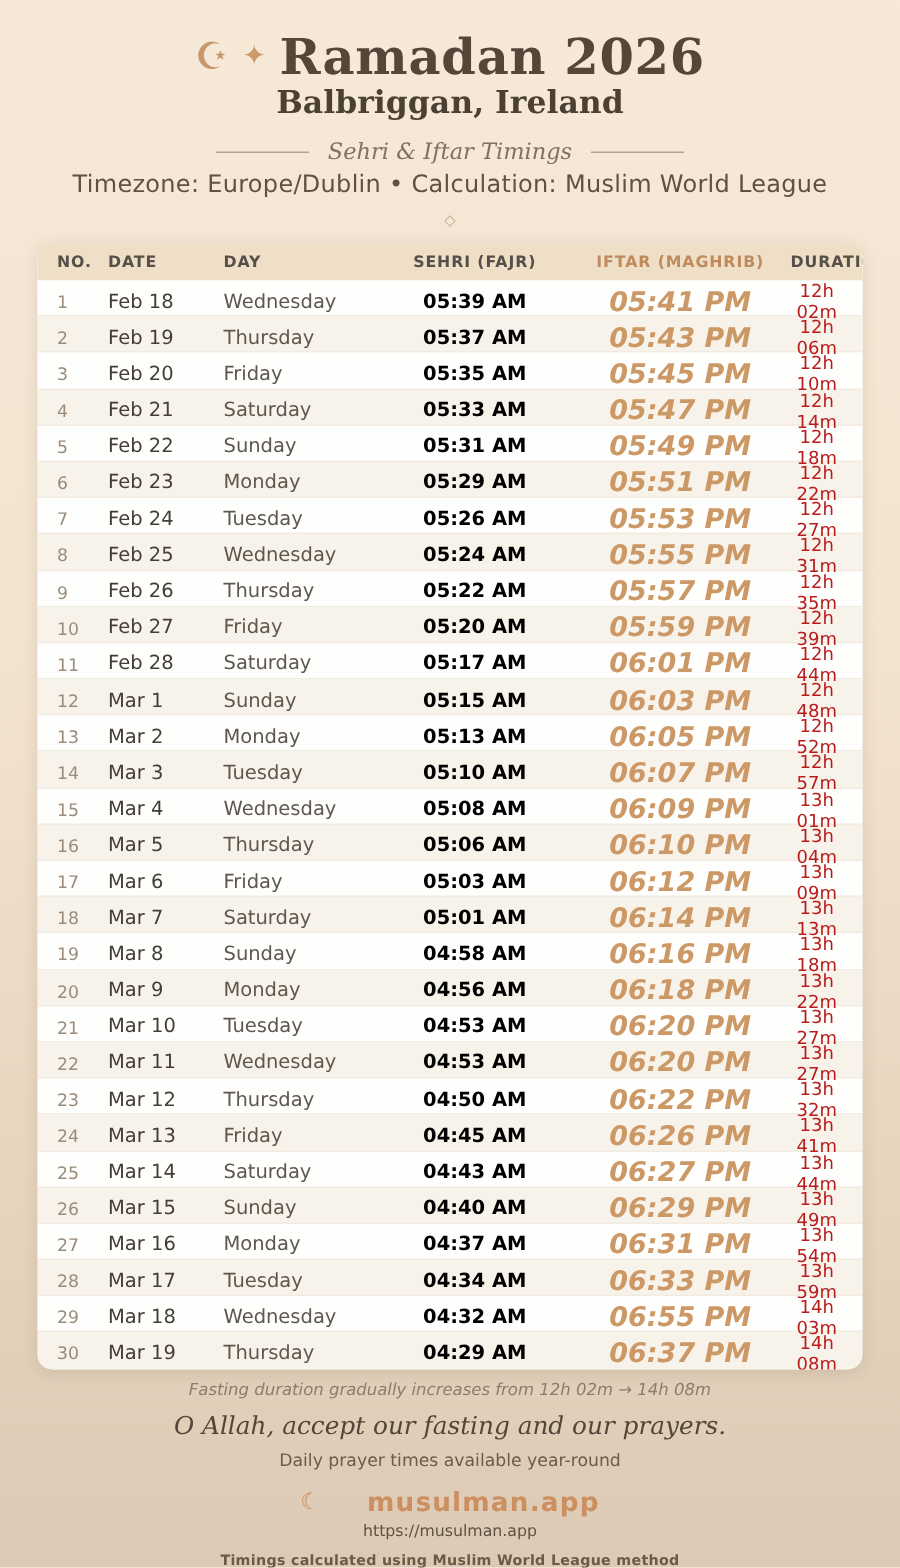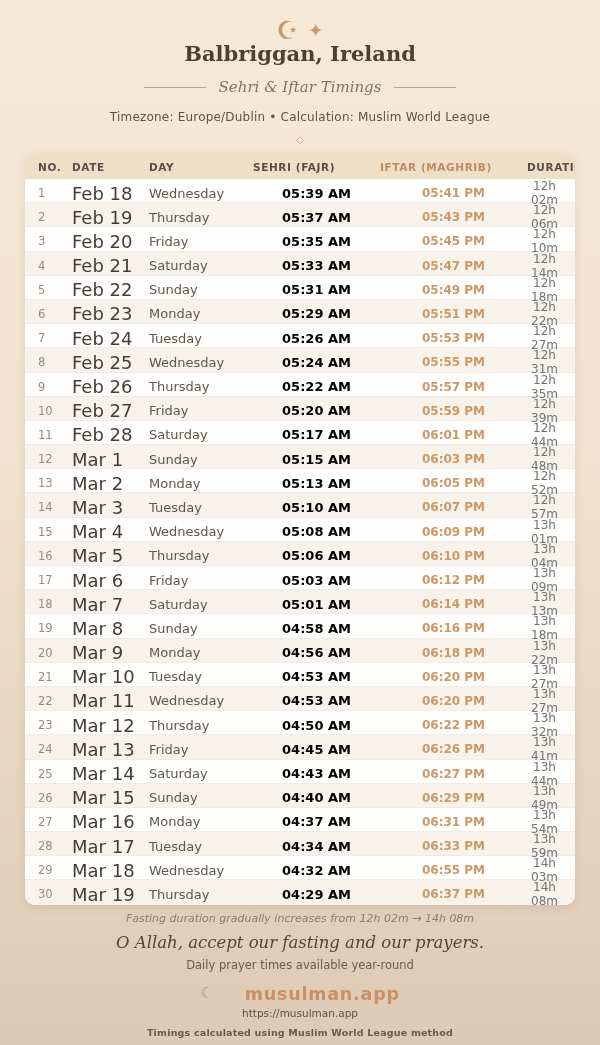--- a/index.html
+++ b/index.html
@@ -25,51 +25,51 @@
   .location {
     font-family: "DejaVu Serif", "Liberation Serif", serif;
     font-size: 21px; font-weight: 700; color: #4c4033; margin-top: -2px;
   }
   .subtitle-row { display: flex; align-items: center; justify-content: center; gap: 13px; margin-top: 12px; }
   .subtitle-line { width: 62px; height: 1px; background: #b3a391; }
   .subtitle {
     font-family: "DejaVu Serif", "Liberation Serif", serif;
     font-style: italic; font-size: 15px; color: #7e7264;
   }
-  .meta { margin-top: 14px; font-size: 12px; color: #5f5243; letter-spacing: 0.2px; }
+  .meta { margin-top: 3px; font-size: 16px; color: #5f5243; letter-spacing: 0.2px; }
   .diamond { margin-top: 10px; font-size: 10px; color: #c7a887; }
 
   
   .card {
     width: 550px; margin: 9px auto 0 auto;
     background: #fdfdfb; border-radius: 10px; overflow: hidden;
     box-shadow: 0 2px 10px rgba(92, 72, 50, 0.14);
   }
   .thead, .trow {
     display: grid;
     grid-template-columns: 34px 77px 104px 127px 147px 1fr;
     align-items: center;
     padding: 0 13px;
   }
   .thead {
     height: 25px; background: #f0dfc7;
     font-size: 10.5px; font-weight: 700; letter-spacing: 0.6px;
     color: #57504a; text-transform: uppercase;
   }
-  .thead .h-sehri, .thead .h-iftar, .thead .h-dur { }
+  .thead .h-sehri, .thead .h-iftar, .thead .h-dur { text-align: center; }
   .thead .h-iftar { color: #bf8a5c; }
   .trow { height: 24.2px; background: #fefefd; border-bottom: 1px solid #f1ebe1; }
   .trow:nth-child(even) { background: #f8f3ea; }
   .trow:last-child { border-bottom: none; }
   .c-no   { font-size: 11.5px; color: #9a8b7a; }
-  .c-date { font-size: 18px; color: #433d35; }
+  .c-date { font-size: 13px; color: #433d35; }
   .c-day  { font-size: 13px; color: #5e574e; }
   .c-sehri{ font-size: 13px; font-weight: 700; color: #000000; text-align: center; }
-  .c-iftar{ font-size: 12px; font-weight: 700; color: #cc9865; text-align: center; }
-  .c-dur  { font-size: 12px; color: #737373; text-align: center; }
+  .c-iftar{ font-size: 18px; font-weight: 700; color: #cc9865; text-align: center; font-style: italic; }
+  .c-dur  { font-size: 12px; color: #b91c1c; text-align: center; }
 
   
   .ftr { text-align: center; margin-top: 7px; }
   .note {
     font-family: "DejaVu Sans", sans-serif; font-style: italic;
     font-size: 11px; color: #8b7d6c; text-align: center;
   }
   .dua {
     margin-top: 8px;
     font-family: "DejaVu Serif", "Liberation Serif", serif;
@@ -84,20 +84,21 @@
 </style>
 </head>
 <body>
 
 <div class="page">
 
   <div class="hdr">
     <div class="title-row">
       <span class="crescent">☪</span>
       <span class="sparkle">✦</span>
+      <span class="title">Ramadan 2026</span>
     </div>
     <div class="location">Balbriggan, Ireland</div>
     <div class="subtitle-row">
       <span class="subtitle-line"></span>
       <span class="subtitle">Sehri &amp; Iftar Timings</span>
       <span class="subtitle-line"></span>
     </div>
     <div class="meta">Timezone: Europe/Dublin • Calculation: Muslim World League</div>
     <div class="diamond">◇</div>
   </div>

